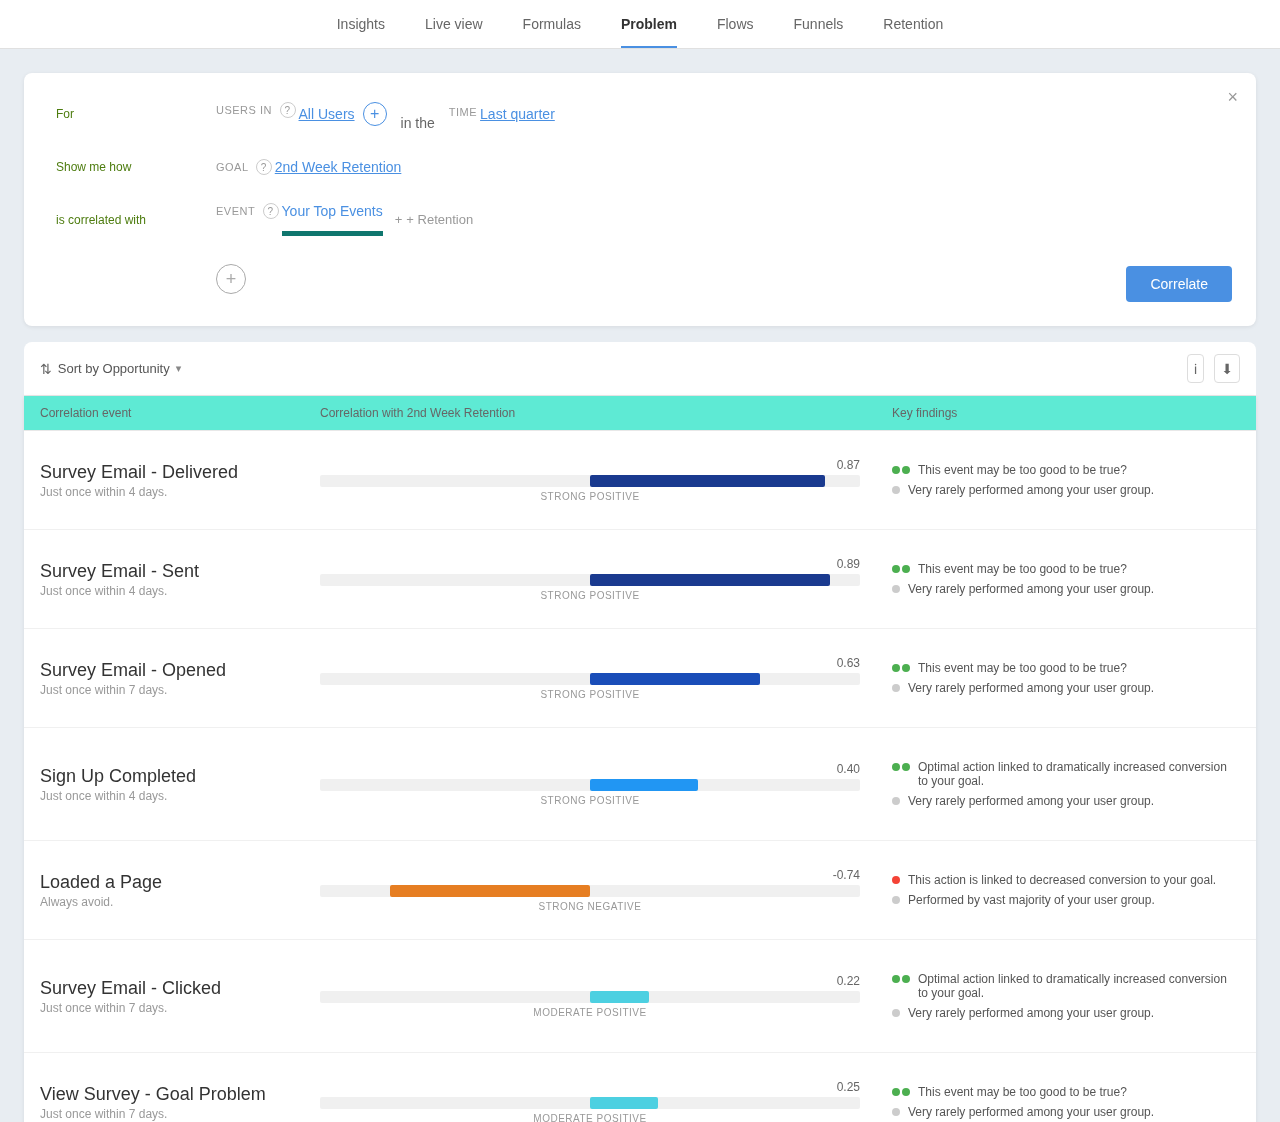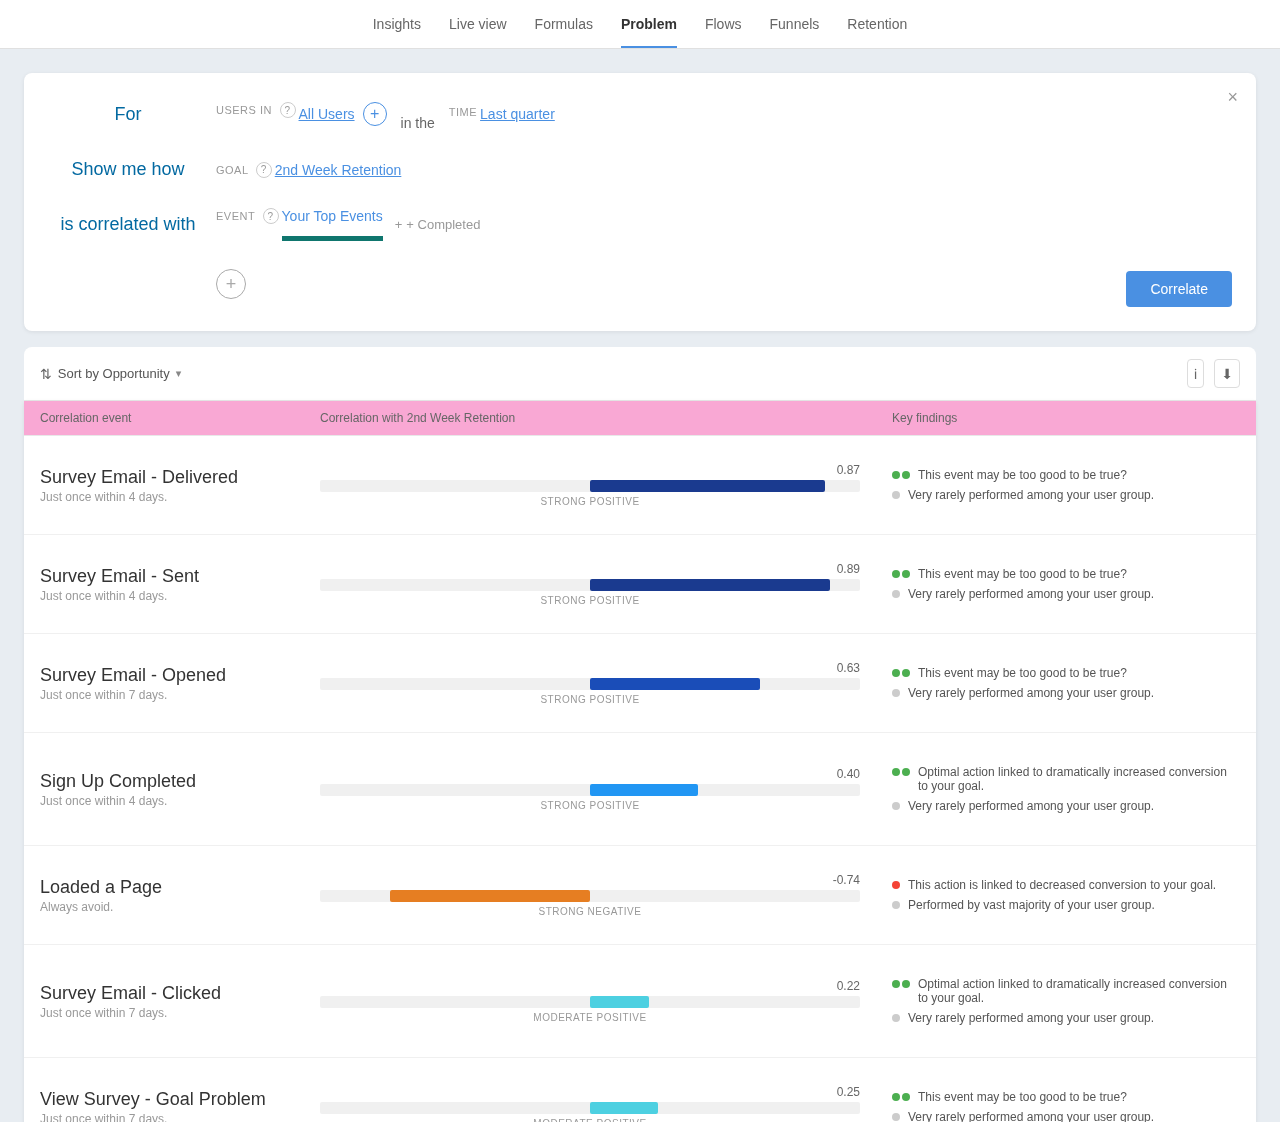--- a/index.html
+++ b/index.html
@@ -1,52 +1,52 @@
 <!DOCTYPE html>
 <html><head>
   <meta charset="utf-8">
   <style>
     * { box-sizing: border-box; margin: 0; padding: 0; }
     body { font-family: -apple-system, BlinkMacSystemFont, 'Segoe UI', sans-serif; background: #e8edf2; color: #333; font-size: 14px; }
 
     
-    .nav { background: #fff; display: flex; justify-content: center; gap: 28px; padding: 16px 0 0; border-bottom: 1px solid #e0e0e0; }
+    .nav { background: #fff; display: flex; justify-content: center; gap: 40px; padding: 16px 0 0; border-bottom: 1px solid #e0e0e0; }
     .nav-item { color: #666; text-decoration: none; padding-bottom: 14px; font-size: 14px; cursor: pointer; border-bottom: 2px solid transparent; }
     .nav-item.active { color: #333; font-weight: 600; border-bottom: 2px solid #4a90e2; }
 
     
     .main { padding: 24px; }
 
     
     .card { background: #fff; border-radius: 8px; padding: 24px 32px 32px; margin-bottom: 16px; position: relative; box-shadow: 0 1px 4px rgba(0,0,0,0.08); }
     .close-btn { position: absolute; top: 14px; right: 18px; background: none; border: none; font-size: 18px; color: #999; cursor: pointer; }
 
     .form-row { display: flex; align-items: center; margin-bottom: 28px; }
-    .form-label { color: #0369a1; font-size: 18px; min-width: 160px; text-align: center; padding-right: 16px; }
+    .form-label { color: #4d7c0f; font-size: 12px; min-width: 160px; text-align: left; padding-right: 16px; }
     .form-fields { display: flex; align-items: center; gap: 10px; }
     .field-group { display: flex; flex-direction: row; gap: 3px; }
     .field-sublabel { font-size: 11px; color: #999; text-transform: uppercase; letter-spacing: 0.5px; }
     .link-btn { color: #4a90e2; background: none; border: none; cursor: pointer; font-size: 14px; font-weight: 500; text-decoration: underline; }
     .circle-btn { width: 24px; height: 24px; border-radius: 50%; border: 1.5px solid #4a90e2; background: none; color: #4a90e2; font-size: 16px; cursor: pointer; display: flex; align-items: center; justify-content: center; line-height: 1; }
     .info-icon { width: 16px; height: 16px; border-radius: 50%; border: 1px solid #ccc; color: #999; font-size: 10px; display: inline-flex; align-items: center; justify-content: center; cursor: pointer; margin-left: 4px; }
     .in-the { color: #666; font-size: 14px; }
     .breakdown-btn { color: #999; background: none; border: none; cursor: pointer; font-size: 13px; display: flex; align-items: center; gap: 4px; }
     .correlate-btn { position: absolute; bottom: 24px; right: 24px; background: #4a90e2; color: #fff; border: none; border-radius: 4px; padding: 10px 24px; font-size: 14px; cursor: pointer; font-weight: 500; }
     .add-condition-btn { width: 30px; height: 30px; border-radius: 50%; border: 1.5px solid #aaa; background: none; color: #aaa; font-size: 18px; cursor: pointer; display: flex; align-items: center; justify-content: center; margin-left: 160px; }
 
     
     .table-toolbar { background: #fff; border-radius: 8px 8px 0 0; padding: 12px 16px; display: flex; align-items: center; justify-content: space-between; border-bottom: 1px solid #e8e8e8; }
     .sort-btn { display: flex; align-items: center; gap: 6px; background: none; border: none; cursor: pointer; font-size: 13px; color: #555; }
     .sort-icon { font-size: 14px; color: #666; }
     .toolbar-icons { display: flex; gap: 10px; }
     .toolbar-icon-btn { background: none; border: 1px solid #ddd; border-radius: 4px; padding: 4px 6px; cursor: pointer; color: #666; font-size: 14px; }
 
     
     .table-container { background: #fff; border-radius: 0 0 8px 8px; overflow: hidden; box-shadow: 0 1px 4px rgba(0,0,0,0.08); }
-    .table-header { display: grid; grid-template-columns: 280px 1fr 380px; background: #f9a8d4; border-bottom: 1px solid #e8e8e8; }
+    .table-header { display: grid; grid-template-columns: 280px 1fr 380px; background: #5eead4; border-bottom: 1px solid #e8e8e8; }
     .th { padding: 10px 16px; font-size: 12px; color: #666; font-weight: 500; }
 
     .table-row-item { display: grid; grid-template-columns: 280px 1fr 380px; border-bottom: 1px solid #f0f0f0; align-items: center; }
     .table-row-item:last-child { border-bottom: none; }
 
     .td { padding: 14px 16px; }
     .event-name { font-size: 18px; font-weight: 500; color: #333; }
     .event-sub { font-size: 12px; color: #999; margin-top: 2px; }
 
     
@@ -120,21 +120,21 @@
       <span class="form-label">is correlated with</span>
       <div class="field-group">
         <span class="field-sublabel">
           <span>EVENT</span>
           <span class="info-icon">?</span>
         </span>
         <div style="display:flex;align-items:center;gap:12px;">
           <button class="link-btn" style="text-decoration-style:solid;border-bottom:5px solid #0f766e;text-decoration:none;padding-bottom:12px;">Your Top Events</button>
           <button class="breakdown-btn">
             <span>+</span>
-            <span>+ Completed</span>
+            <span>+ Retention</span>
           </button>
         </div>
       </div>
     </div>
 
     <button class="add-condition-btn">+</button>
 
     <button class="correlate-btn">Correlate</button>
   </div>
 

